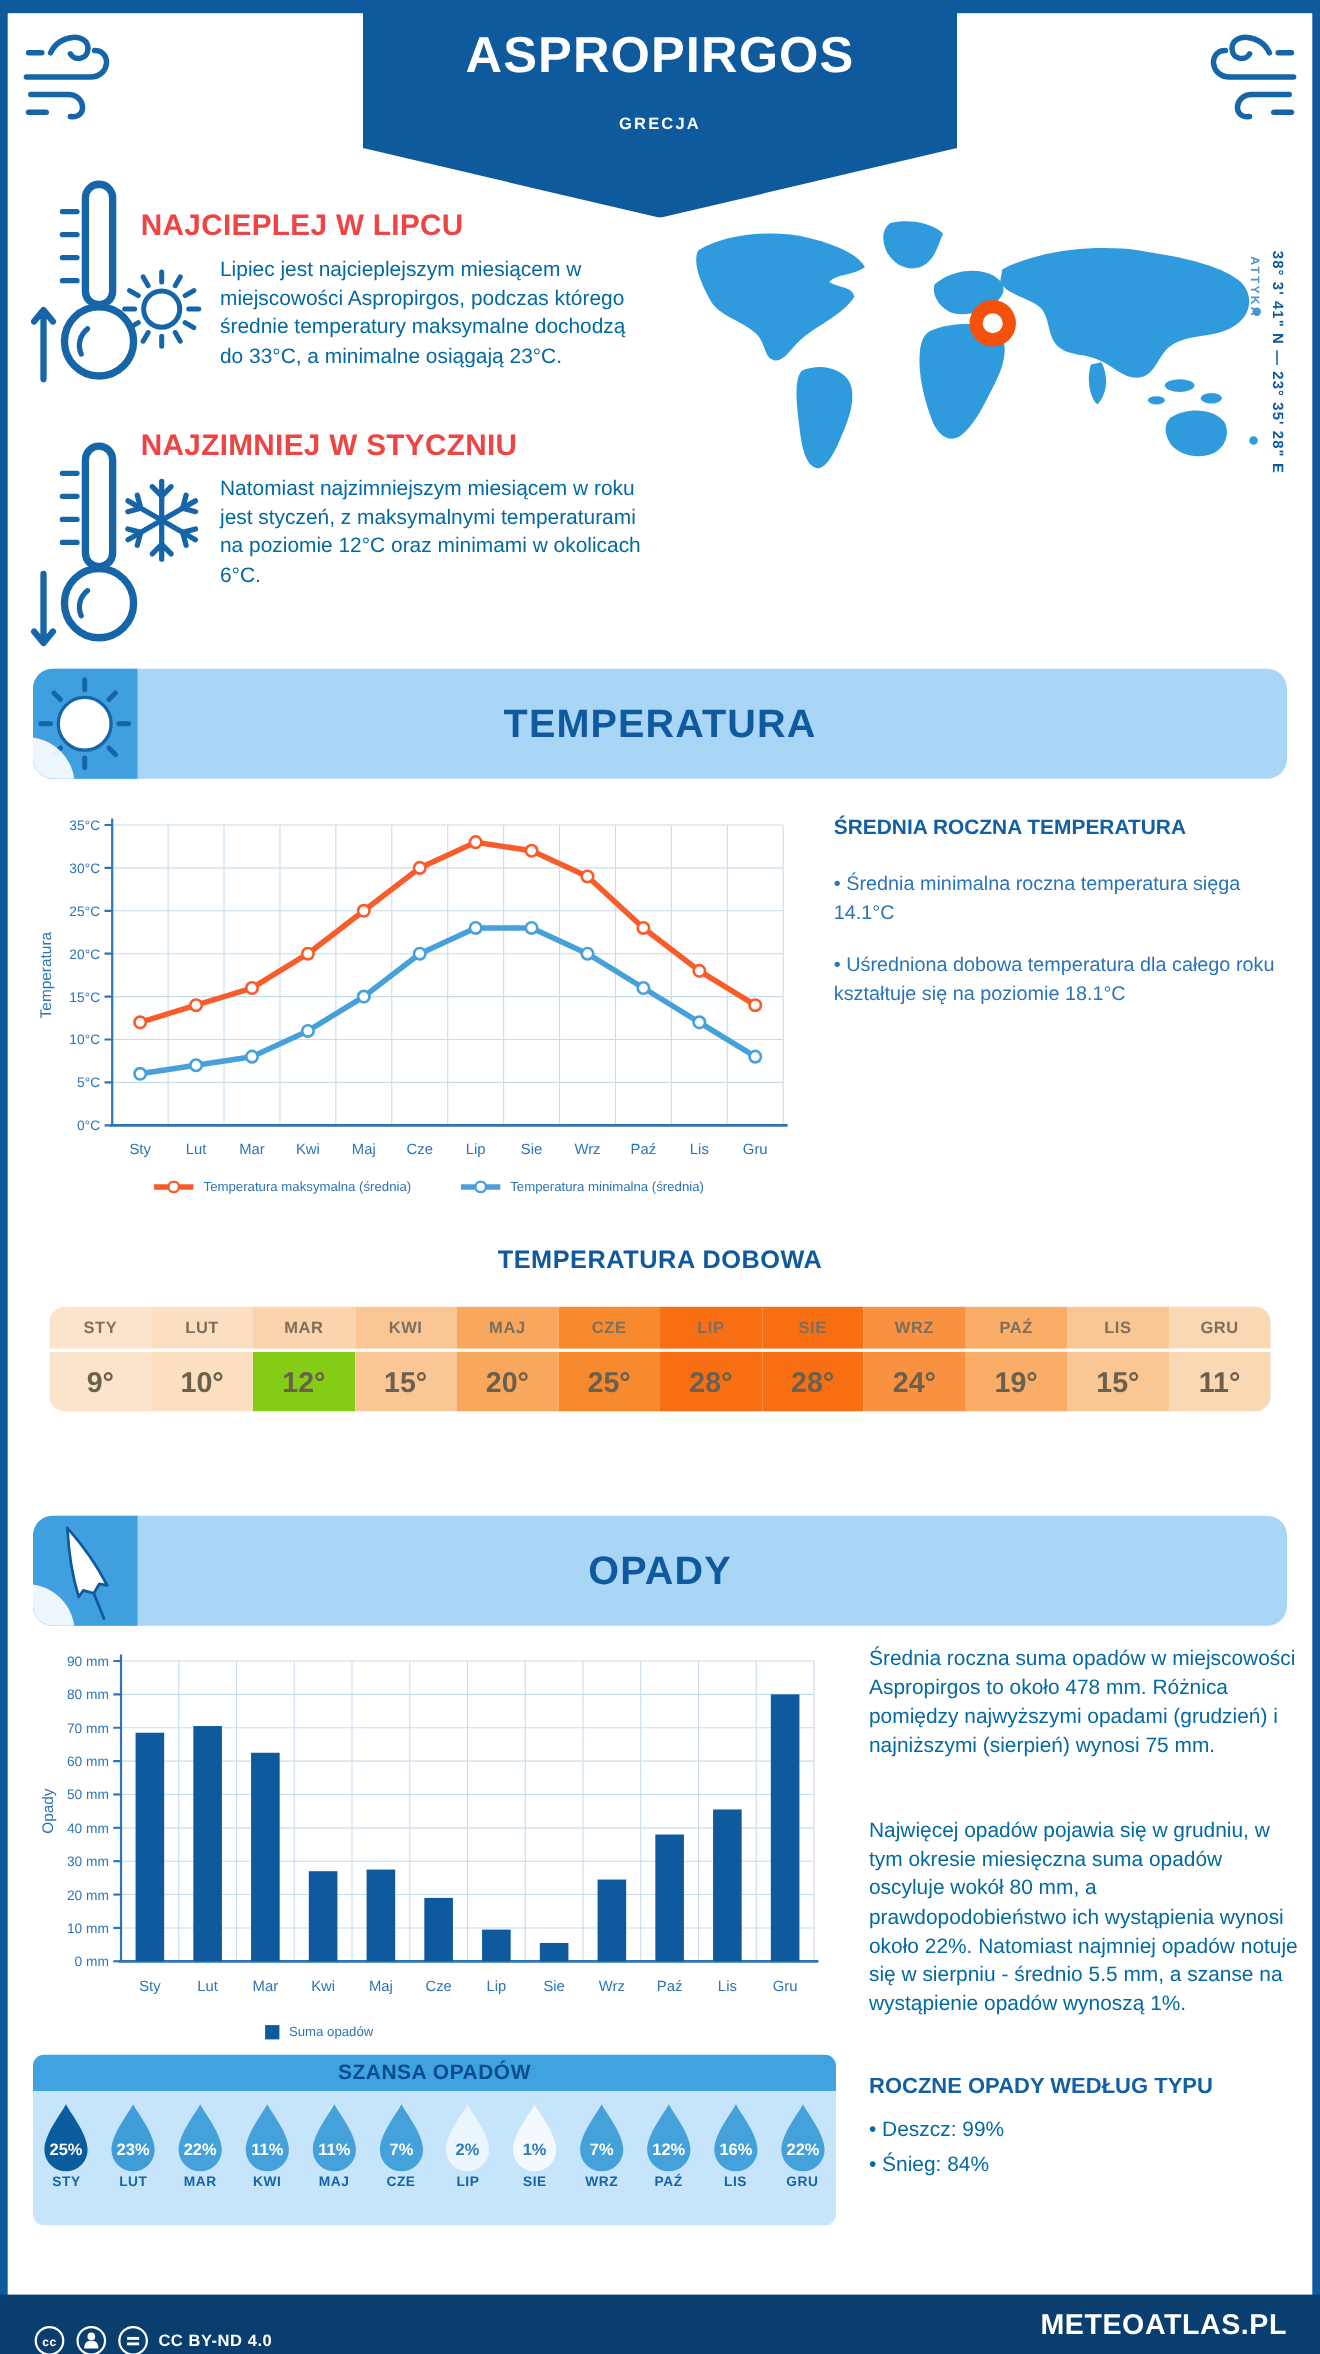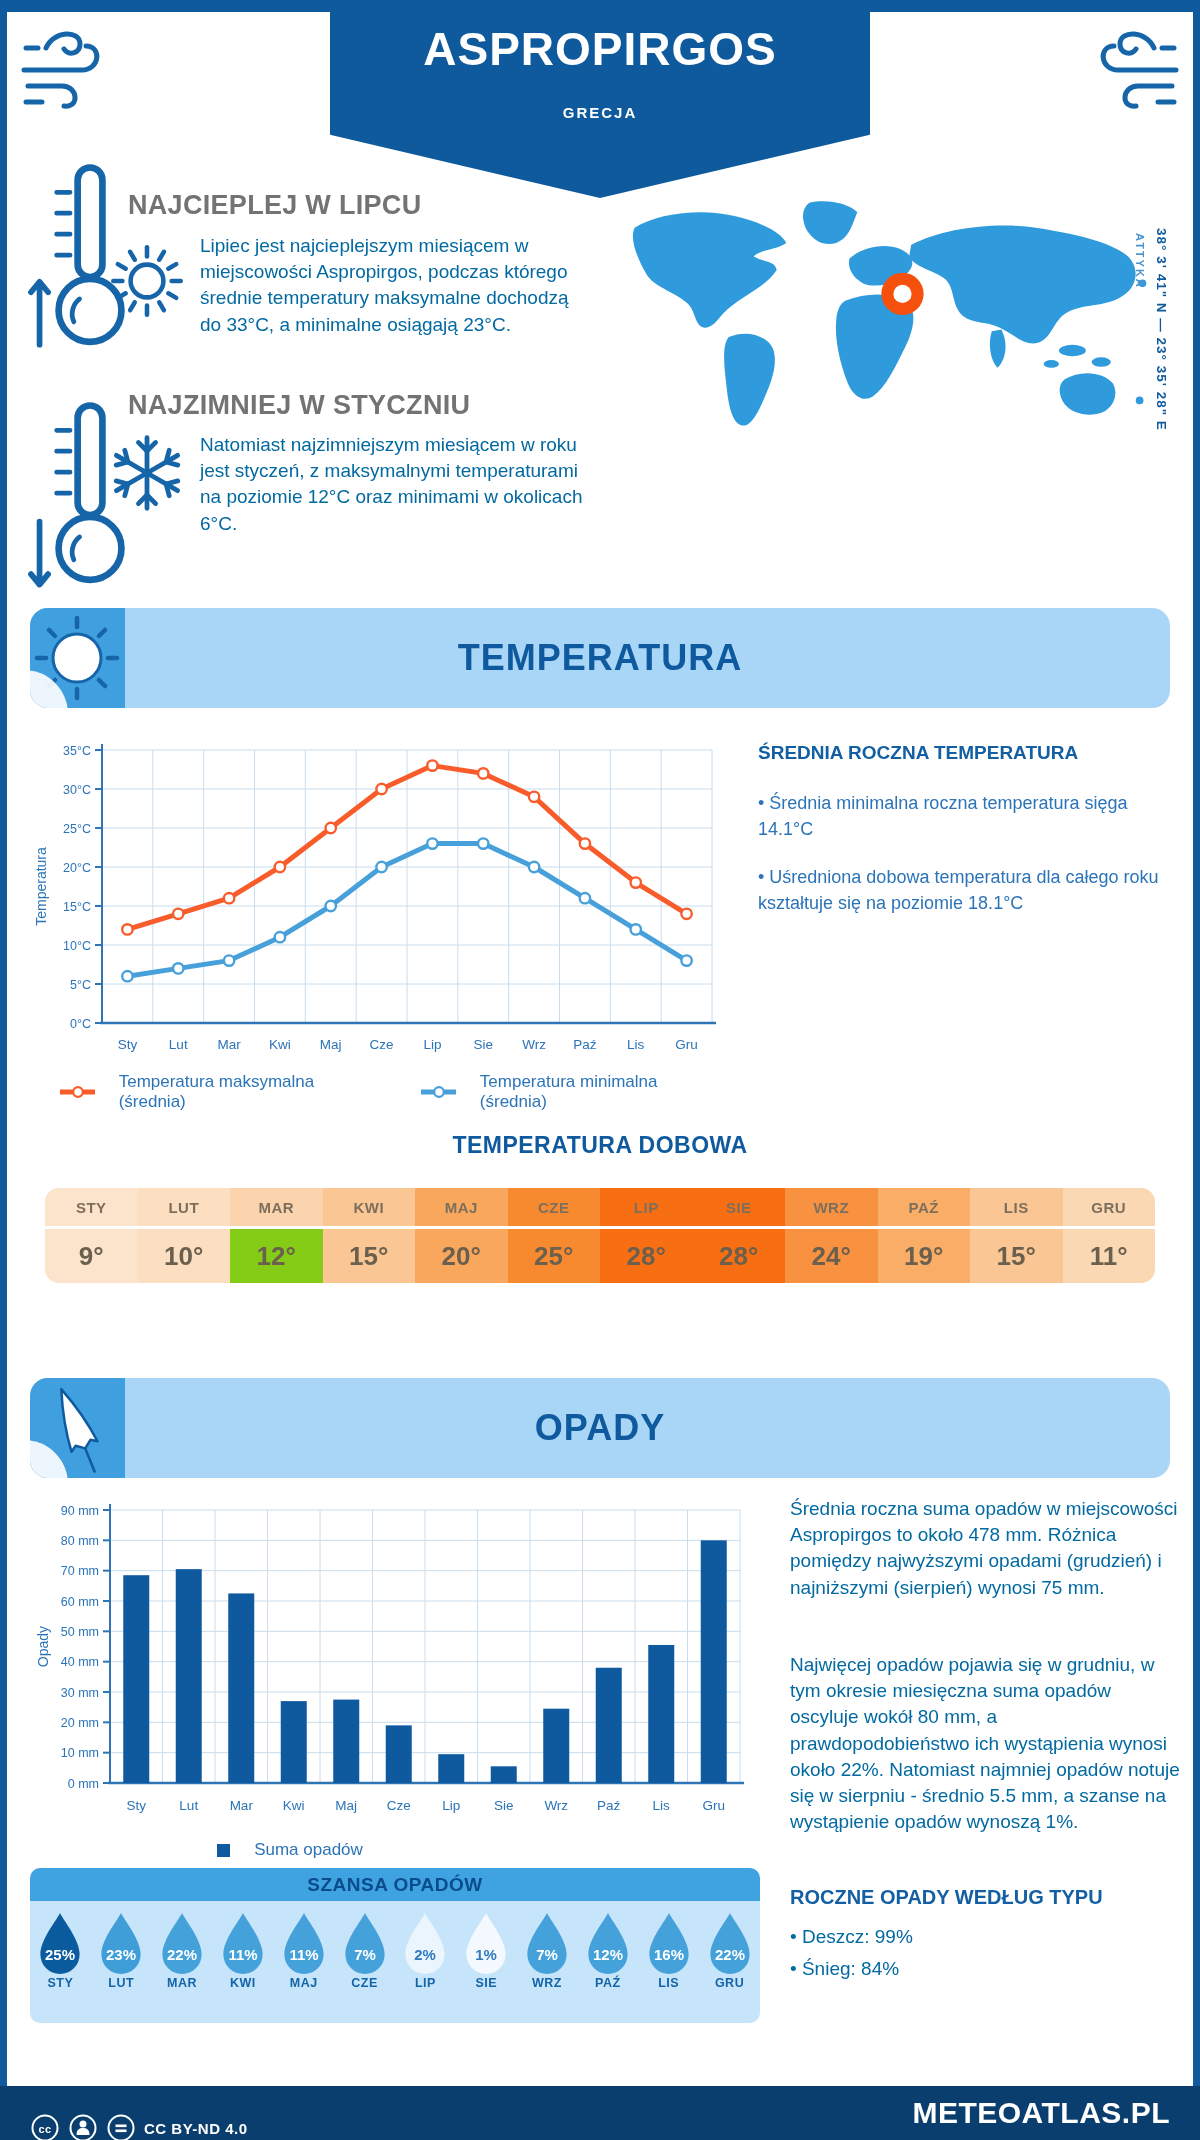--- a/index.html
+++ b/index.html
@@ -8,21 +8,21 @@
   .abs{position:absolute;}
   .edge{position:absolute;top:0;width:7px;height:2140px;background:#0E5A9C;}
   .edge.l{left:0;} .edge.r{right:0;}
   .top-strip{position:absolute;left:0;top:0;width:1200px;height:12px;background:#0E5A9C;}
   .ribbon{position:absolute;left:330px;top:0;width:540px;height:198px;background:#0E5A9C;
           clip-path:polygon(0 0,100% 0,100% 68%,50% 100%,0 68%);}
   .ribbon .t{position:absolute;left:0;right:0;top:22px;text-align:center;color:#fff;
              font-size:46px;font-weight:800;letter-spacing:1px;}
   .ribbon .s{position:absolute;left:0;right:0;top:104px;text-align:center;color:#fff;
              font-size:15px;font-weight:600;letter-spacing:2px;}
-  .h1{font-size:27px;font-weight:800;color:#737373;letter-spacing:0.3px;}
+  .h1{font-size:27px;font-weight:800;color:#ef4444;letter-spacing:0.3px;}
   .para{font-size:19px;line-height:1.38;color:#0369a1;}
   .banner{position:absolute;left:30px;width:1140px;height:100px;background:#A9D6F7;border-radius:18px;}
   .banner .iconbox{position:absolute;left:0;top:0;width:95px;height:100px;background:#3F9FDF;
                    border-radius:18px 0 0 18px;overflow:hidden;}
   .banner .iconbox:after{content:"";position:absolute;left:-6px;bottom:-6px;width:44px;height:44px;
                    background:#fff;border-top-right-radius:100%;opacity:0.9;}
   .banner .btitle{position:absolute;left:0;right:0;top:0;height:100px;line-height:100px;text-align:center;
                   font-size:36px;font-weight:800;color:#0F5A9E;letter-spacing:1px;}
   .rpanel-h{font-size:19px;font-weight:800;color:#135FA3;}
   .bullet{font-size:18px;line-height:1.45;color:#2C74B8;margin-bottom:22px;}
@@ -35,29 +35,29 @@
   #daily-table .vc{display:flex;align-items:center;justify-content:center;font-size:26px;
                    font-weight:700;color:#6B5F4E;}
   .sz-head{position:absolute;left:30px;top:1868px;width:730px;height:33px;background:#3FA3E2;
            border-radius:10px 10px 0 0;display:flex;align-items:center;justify-content:center;
            font-size:19px;font-weight:800;color:#0A4C8C;letter-spacing:0.5px;}
   .sz-body{position:absolute;left:30px;top:1901px;width:730px;height:122px;background:#C6E4FA;
            border-radius:0 0 10px 10px;display:flex;}
   .drop-cell{flex:1;position:relative;display:flex;flex-direction:column;align-items:center;}
   .drop-cell .mon{margin-top:2px;font-size:12.5px;font-weight:700;color:#1464A8;letter-spacing:0.5px;}
   .legend{display:flex;align-items:center;justify-content:center;gap:45px;}
-  .legend .item{display:flex;align-items:center;gap:24px;font-size:17px;color:#2C74B8;}
+  .legend .item{display:flex;align-items:center;gap:9px;font-size:12px;color:#2C74B8;}
   .coords{position:absolute;left:1154px;top:228px;writing-mode:vertical-rl;font-size:13.5px;
           font-weight:800;color:#0F5A9E;letter-spacing:1px;}
   .region{position:absolute;left:1134px;top:233px;writing-mode:vertical-rl;font-size:11px;
           font-weight:600;color:#4E94CC;letter-spacing:2px;}
   .footer{position:absolute;left:0;top:2086px;width:1200px;height:54px;background:#0A3E6E;
           display:flex;align-items:center;justify-content:space-between;padding:0 30px;box-sizing:border-box;}
   .footer .lic{display:flex;align-items:center;gap:8px;color:#fff;font-size:15px;font-weight:700;letter-spacing:0.5px;margin-top:30px;}
-  .footer .brand{color:#fff;font-size:30px;font-weight:800;letter-spacing:0.5px;}
+  .footer .brand{color:#fff;font-size:26px;font-weight:800;letter-spacing:0.5px;}
   svg text{font-family:"Liberation Sans",sans-serif;}
 </style>
 </head>
 <body>
 
 <div class="page">
 
   <div class="top-strip"></div>
   <div class="edge l"></div>
   <div class="edge r"></div>

